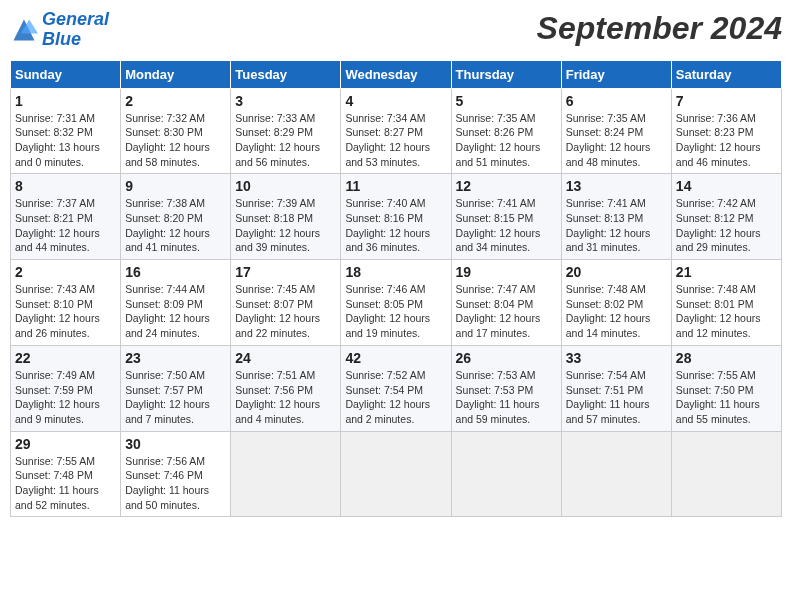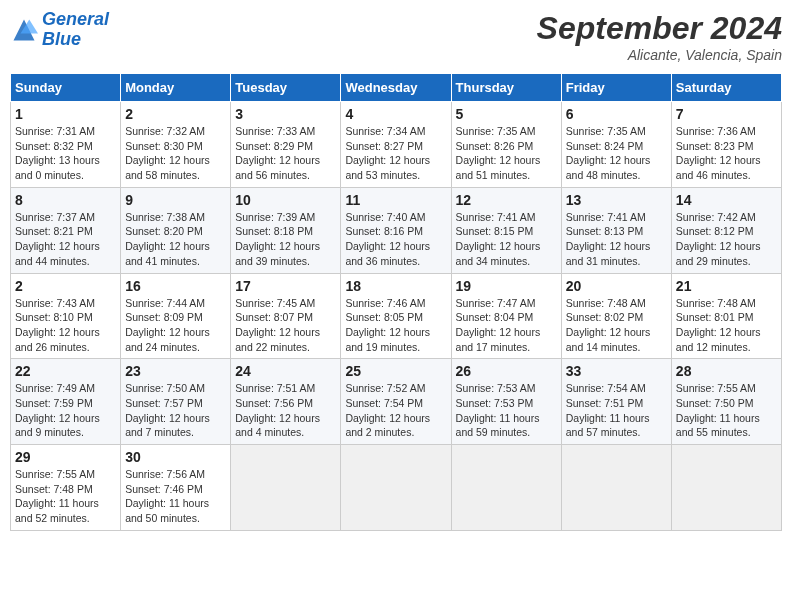--- a/index.html
+++ b/index.html
@@ -97,21 +97,20 @@
       <polygon points="16,4 28,28 4,28" fill="#1a6abf" opacity="0.85"></polygon>
       <polygon points="22,4 32,20 12,20" fill="#4da6ff" opacity="0.7"></polygon>
     </svg>
     <div>
       <div class="logo-text"><span>General</span></div>
       <div class="logo-text"><span style="color:#1a6abf">Blue</span></div>
     </div>
   </div>
   <div class="title-block">
     <div class="month-title">September 2024</div>
-    <div class="subtitle">Alicante, Valencia, Spain</div>
   </div>
 </div>
 
 <table>
   <thead>
     <tr>
     <th>Sunday</th>
         <th>Monday</th>
         <th>Tuesday</th>
         <th>Wednesday</th>
@@ -218,21 +217,21 @@
         </td>
         <td>
           <span class="day-num">23</span>
           <div class="day-info">Sunrise: 7:50 AM<br>Sunset: 7:57 PM<br>Daylight: 12 hours<br>and 7 minutes.</div>
         </td>
         <td>
           <span class="day-num">24</span>
           <div class="day-info">Sunrise: 7:51 AM<br>Sunset: 7:56 PM<br>Daylight: 12 hours<br>and 4 minutes.</div>
         </td>
         <td>
-          <span class="day-num">25</span>
+          <span class="day-num">42</span>
           <div class="day-info">Sunrise: 7:52 AM<br>Sunset: 7:54 PM<br>Daylight: 12 hours<br>and 2 minutes.</div>
         </td>
         <td>
           <span class="day-num">26</span>
           <div class="day-info">Sunrise: 7:53 AM<br>Sunset: 7:53 PM<br>Daylight: 11 hours<br>and 59 minutes.</div>
         </td>
         <td>
           <span class="day-num">33</span>
           <div class="day-info">Sunrise: 7:54 AM<br>Sunset: 7:51 PM<br>Daylight: 11 hours<br>and 57 minutes.</div>
         </td>

